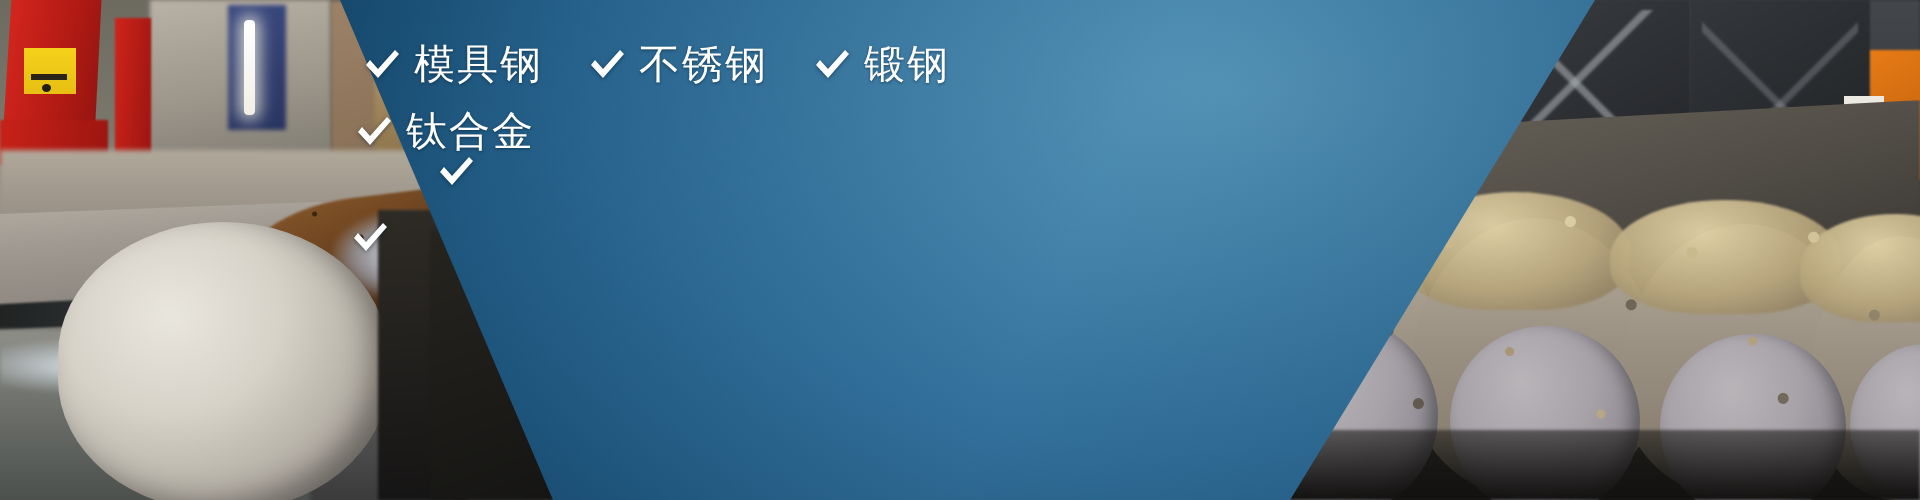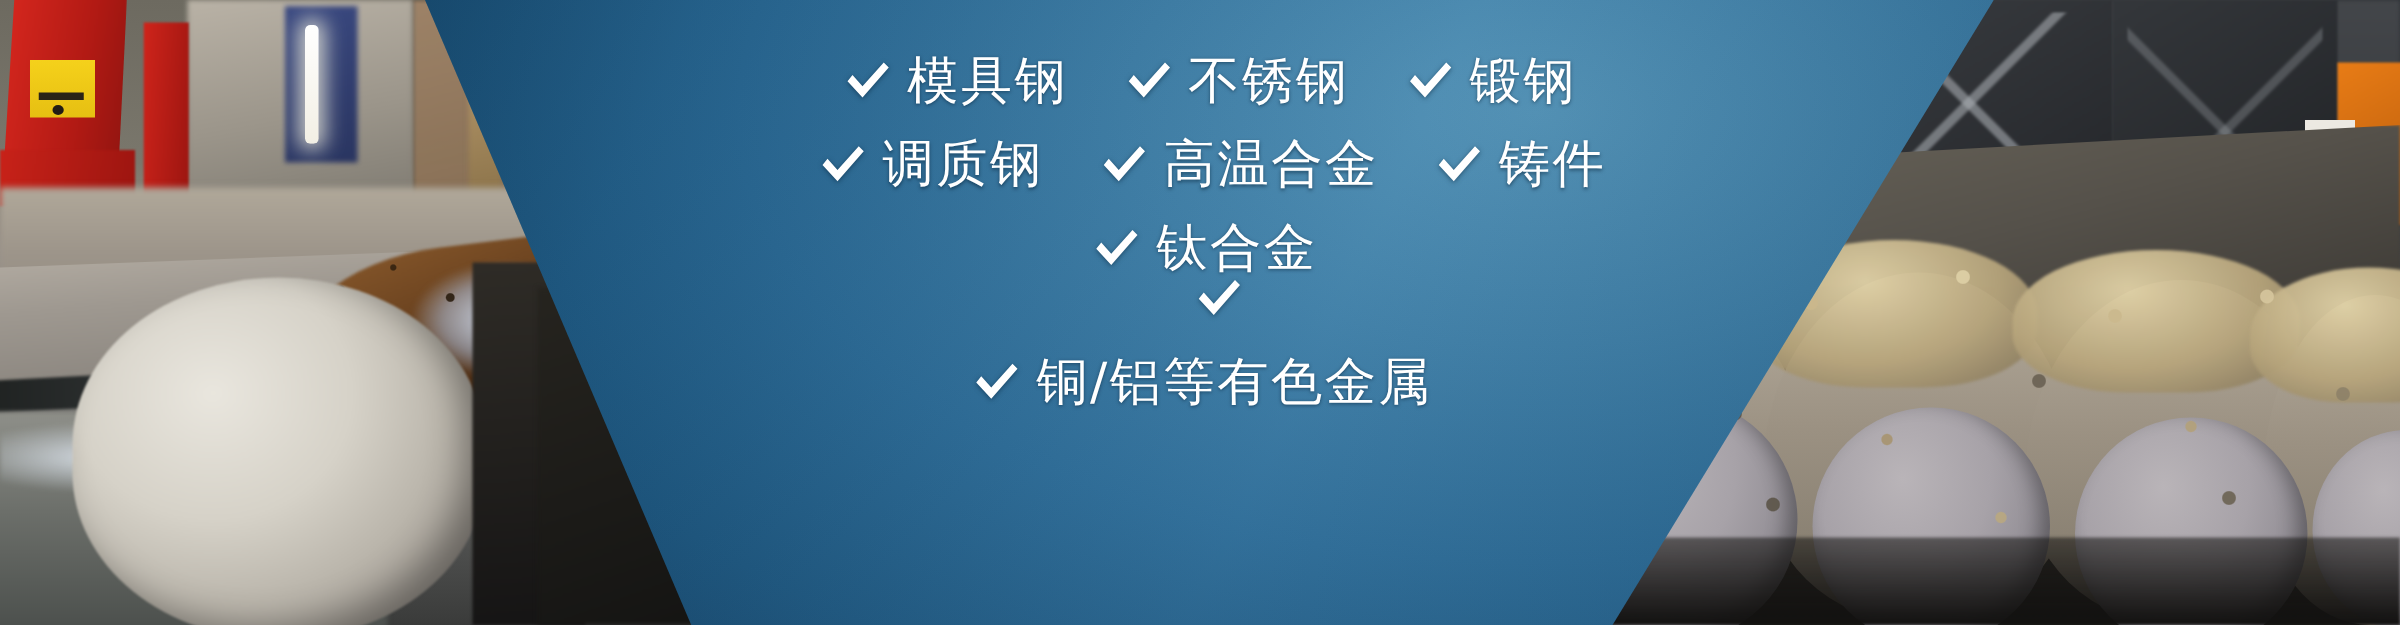--- a/index.html
+++ b/index.html
@@ -160,21 +160,21 @@
       radial-gradient(ellipse 1100px 620px at 64% 18%, #4e8fb4 0%, #3c7da6 30%, #2a6a96 58%, #1d5780 82%, #16466b 100%);
   }
   #blue-panel::after{
     content:"";position:absolute;inset:0;
     background:linear-gradient(115deg,rgba(8,38,62,.55) 0%,rgba(8,38,62,.12) 26%,rgba(255,255,255,.04) 55%,rgba(10,45,70,.30) 100%);
   }
 
   
   #feature-list{
     position:absolute;left:340px;top:0;width:1255px;height:500px;
-    display:flex;flex-direction:column;align-items:center;justify-content:flex-start;
+    display:flex;flex-direction:column;align-items:flex-start;justify-content:flex-start;
     padding-top:44px;
   }
   .feature-row{display:flex;align-items:center;justify-content:center;white-space:nowrap;}
   .feature-row + .feature-row{margin-top:26px;}
   .feature-item{
     display:inline-flex;align-items:center;
     color:#ffffff;
     font-size:41px;
     font-weight:400;
     letter-spacing:2px;
@@ -284,70 +284,43 @@
       <div class="feature-item">
         <span class="check-icon">
           <svg viewBox="0 0 40 40" aria-hidden="true">
               <path d="M4 20 L8 15 L16 24 L33 5 L37 9 L16 33 Z" fill="#ffffff"></path>
             </svg>
         </span>
         <span class="feature-label">锻钢</span>
       </div>
     </div>
 
-    <div class="feature-row" id="row-1">
-      <div class="feature-item">
-        <span class="check-icon">
-          <svg viewBox="0 0 40 40" aria-hidden="true">
-              <path d="M4 20 L8 15 L16 24 L33 5 L37 9 L16 33 Z" fill="#ffffff"></path>
-            </svg>
-        </span>
-        <span class="feature-label">调质钢</span>
-      </div>
-      <div class="feature-item">
-        <span class="check-icon">
-          <svg viewBox="0 0 40 40" aria-hidden="true">
-              <path d="M4 20 L8 15 L16 24 L33 5 L37 9 L16 33 Z" fill="#ffffff"></path>
-            </svg>
-        </span>
-        <span class="feature-label">高温合金</span>
-      </div>
-      <div class="feature-item">
-        <span class="check-icon">
-          <svg viewBox="0 0 40 40" aria-hidden="true">
-              <path d="M4 20 L8 15 L16 24 L33 5 L37 9 L16 33 Z" fill="#ffffff"></path>
-            </svg>
-        </span>
-        <span class="feature-label">铸件</span>
+
+    <div class="feature-row" id="row-2">
+      <div class="feature-item">
+        <span class="check-icon">
+          <svg viewBox="0 0 40 40" aria-hidden="true">
+              <path d="M4 20 L8 15 L16 24 L33 5 L37 9 L16 33 Z" fill="#ffffff"></path>
+            </svg>
+        </span>
+        <span class="feature-label">钛合金</span>
+      </div>
+      <div class="feature-item" style="margin-left:56px;">
+        <span class="check-icon">
+          <svg viewBox="0 0 40 40" aria-hidden="true">
+              <path d="M4 20 L8 15 L16 24 L33 5 L37 9 L16 33 Z" fill="#ffffff"></path>
+            </svg>
+        </span>
       </div>
     </div>
 
-    <div class="feature-row" id="row-2">
-      <div class="feature-item">
-        <span class="check-icon">
-          <svg viewBox="0 0 40 40" aria-hidden="true">
-              <path d="M4 20 L8 15 L16 24 L33 5 L37 9 L16 33 Z" fill="#ffffff"></path>
-            </svg>
-        </span>
-        <span class="feature-label">钛合金</span>
-      </div>
-      <div class="feature-item" style="margin-left:56px;">
-        <span class="check-icon">
-          <svg viewBox="0 0 40 40" aria-hidden="true">
-              <path d="M4 20 L8 15 L16 24 L33 5 L37 9 L16 33 Z" fill="#ffffff"></path>
-            </svg>
-        </span>
-      </div>
-    </div>
-
     <div class="feature-row" id="row-3">
       <div class="feature-item">
         <span class="check-icon">
           <svg viewBox="0 0 40 40" aria-hidden="true">
               <path d="M4 20 L8 15 L16 24 L33 5 L37 9 L16 33 Z" fill="#ffffff"></path>
             </svg>
         </span>
-        <span class="feature-label">铜/铝等有色金属</span>
       </div>
     </div>
 
   </div>
 </div>
 
 </body></html>

